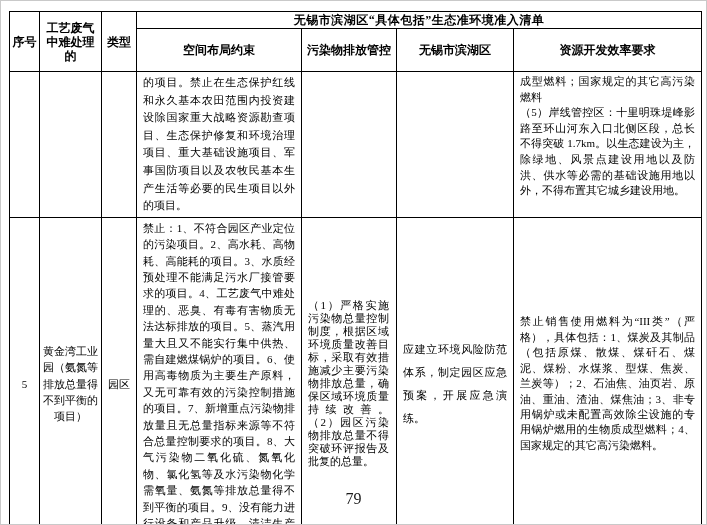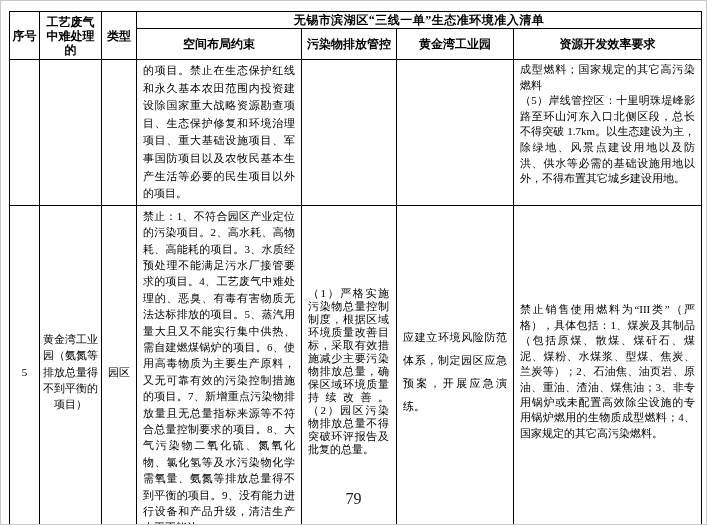--- a/index.html
+++ b/index.html
@@ -30,21 +30,21 @@
     vertical-align: middle;
     font-size: 12px;
     line-height: 14px;
     padding: 1px 2px;
   }
   .title-row th.table-title {
     height: 16px;
     font-size: 12px;
     letter-spacing: 0.5px;
   }
-  .subheader-row th { height: 31px; }
+  .subheader-row th { height: 43px; }
   
   .doc-table td {
     font-size: 11px;
     line-height: 16.4px;
     padding: 2px 6px;
     text-align: justify;
     text-justify: inter-ideograph;
     word-break: break-all;
   }
   td.c-center {
@@ -83,26 +83,26 @@
     <col style="width:165px">
     <col style="width:95px">
     <col style="width:117px">
     <col style="width:188px">
   </colgroup>
   <tbody>
       <tr class="title-row">
     <th rowspan="2">序号</th>
     <th rowspan="2">工艺废气中难处理的</th>
     <th rowspan="2">类型</th>
-    <th colspan="4" class="table-title">无锡市滨湖区“三线一单”生态准环境准入清单</th>
+    <th colspan="4" class="table-title">无锡市滨湖区“具体包括”生态准环境准入清单</th>
   </tr>
   <tr class="subheader-row">
     <th>空间布局约束</th>
     <th>污染物排放管控</th>
-    <th>黄金湾工业园</th>
+    <th>无锡市滨湖区</th>
     <th>资源开发效率要求</th>
   </tr>
   <tr class="body-row-1">
     <td class="c-center"></td>
     <td class="c-center"></td>
     <td class="c-center"></td>
     <td class="v-top spatial-cell">的项目。禁止在生态保护红线和永久基本农田范围内投资建设除国家重大战略资源勘查项目、生态保护修复和环境治理项目、重大基础设施项目、军事国防项目以及农牧民基本生产生活等必要的民生项目以外的项目。</td>
     <td class="v-top pollutant-cell"></td>
     <td class="v-top risk-cell"></td>
     <td class="v-top prewrap resource-cell">成型燃料；国家规定的其它高污染燃料

